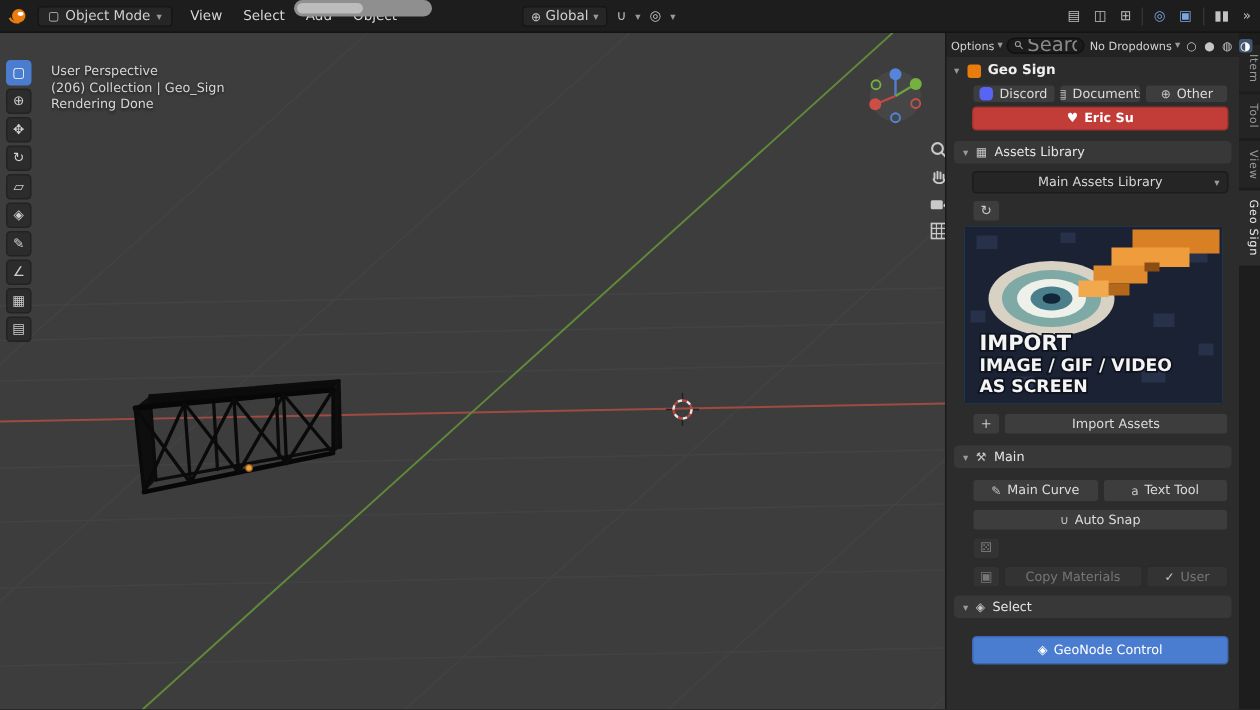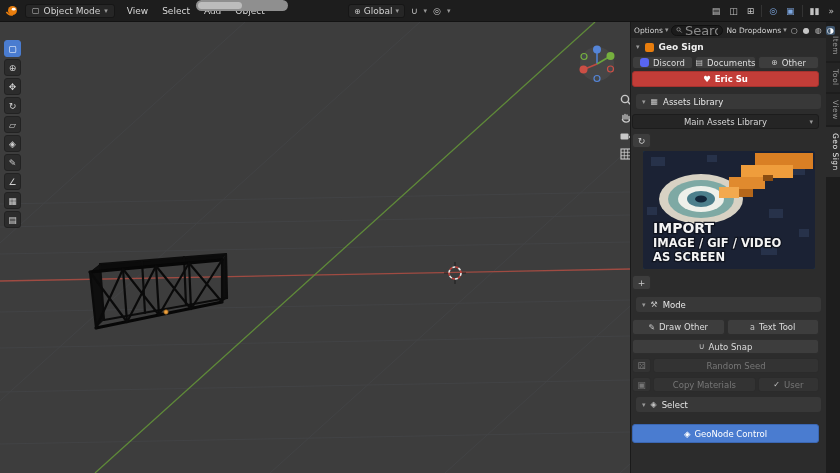--- a/index.html
+++ b/index.html
@@ -36,21 +36,21 @@
   .scene{position:absolute;left:0;top:0}
   .vp-info{position:absolute;left:34px;top:21px;font-size:8.5px;line-height:11px;color:#d6d6d6;text-shadow:0 1px 2px rgba(0,0,0,.6);pointer-events:none}
   .toolcol{position:absolute;left:4px;top:18px;display:flex;flex-direction:column;gap:2px;z-index:5}
   .tool{width:17px;height:17px;border-radius:3px;background:#2c2c2c;border:1px solid #222;display:flex;align-items:center;justify-content:center;color:#cfcfcf;font-size:9px;cursor:pointer}
   .tool.active{background:#4a7cd0;border-color:#4a7cd0;color:#fff}
   .gizmo{position:absolute;left:575px;top:20px;cursor:pointer}
   .navbtn{position:absolute;left:618px;width:16px;height:16px;display:flex;align-items:center;justify-content:center;cursor:pointer;border-radius:8px}
 
   
   .panel{position:absolute;left:630px;top:38px;width:196px;height:435px;background:#2c2c2c;border-left:1px solid #1a1a1a;z-index:7}
-  .p-row{position:absolute;left:1px;right:7px;display:flex;gap:2px;align-items:stretch}
+  .p-row{position:absolute;left:17px;right:7px;display:flex;gap:2px;align-items:stretch}
   .btn{flex:1;background:#3d3d3d;border:1px solid #2d2d2d;border-radius:3px;display:flex;align-items:center;justify-content:center;gap:4px;color:#dcdcdc;font-size:8.5px;cursor:pointer;white-space:nowrap;overflow:hidden}
   .iconbox{flex:0 0 19px;background:#3d3d3d;border:1px solid #2d2d2d;border-radius:3px;display:flex;align-items:center;justify-content:center;color:#c8c8c8;font-size:9px;cursor:pointer}
   .dim{background:#333 !important;color:#767676 !important;border-color:#2b2b2b !important}
   .btn-red{background:#c23d38;border-color:#a5322e;color:#fff;font-weight:bold}
   .btn-blue{background:#4a7cd0;border-color:#3b67b3;color:#fff}
   .section{position:absolute;left:5px;right:5px;height:15px;background:#383838;border-radius:3px;display:flex;align-items:center;gap:5px;padding:0 6px;font-size:8.5px;color:#e6e6e6;cursor:pointer}
   .dd-select{flex:1;background:#252525;border:1px solid #1c1c1c;border-radius:3px;position:relative;display:flex;align-items:center;justify-content:center;color:#d6d6d6;font-size:8.5px;cursor:pointer}
   .dd-select .chev{position:absolute;right:5px}
   .p-title{position:absolute;left:5px;right:5px;display:flex;align-items:center;gap:5px;font-size:9px;color:#efefef;font-weight:bold}
   .addon-sq{width:9px;height:9px;border-radius:2px;background:#e87d0d;display:inline-block}
@@ -178,20 +178,25 @@
         <circle cx="166" cy="290" r="2.2" fill="#efa13f" stroke="#8a5a1a" stroke-width="0.8"></circle>
       </g>
 
       <g transform="translate(455,251)">
         <circle r="6" fill="none" stroke="#e8e8e8" stroke-width="1.6" stroke-dasharray="3.1 3.1"></circle>
         <circle r="6" fill="none" stroke="#c0423c" stroke-width="1.6" stroke-dasharray="3.1 3.1" stroke-dashoffset="3.1"></circle>
         <path d="M0,-11 V-7 M0,7 V11 M-11,0 H-7 M7,0 H11" stroke="#222" stroke-width="1.1"></path>
       </g>
     </svg>
 
+    <div class="vp-info">
+      <div>User Perspective</div>
+      <div>(206) Collection | Geo_Sign</div>
+      <div>Rendering Done</div>
+    </div>
 
     <div class="toolcol">
       <div class="tool active">
           <span>▢</span>
         </div>
       <div class="tool">
           <span>⊕</span>
         </div>
       <div class="tool">
           <span>✥</span>
@@ -342,53 +347,53 @@
           <text x="10" y="96" font-size="11.5">IMAGE / GIF / VIDEO</text>
           <text x="10" y="110" font-size="11.5">AS SCREEN</text>
         </g>
       </svg>
     </div>
 
     <div class="p-row" style="top:237px;height:15px">
       <div class="iconbox">
           <span>+</span>
         </div>
+      <div class="btn">
+        <span>Import Assets</span>
+      </div>
     </div>
 
     <div class="section" style="top:259px">
       <span class="chev">▾</span>
       <span class="mini-ic">⚒</span>
-      <span>Mode</span>
+      <span>Main</span>
     </div>
 
     <div class="p-row" style="top:281px;height:16px">
       <div class="btn">
         <span class="mini-ic">✎</span>
-        <span>Draw Other</span>
+        <span>Main Curve</span>
       </div>
       <div class="btn">
         <span class="mini-ic">a</span>
         <span>Text Tool</span>
       </div>
     </div>
 
     <div class="p-row" style="top:301px;height:15px">
       <div class="btn">
         <span class="mini-ic">∪</span>
         <span>Auto Snap</span>
       </div>
     </div>
 
     <div class="p-row" style="top:320px;height:15px">
       <div class="iconbox dim">
           <span>⚄</span>
         </div>
-      <div class="btn dim">
-        <span>Random Seed</span>
-      </div>
     </div>
 
     <div class="p-row" style="top:339px;height:15px">
       <div class="iconbox dim">
           <span>▣</span>
         </div>
       <div class="btn dim" style="flex:1.7">
         <span>Copy Materials</span>
       </div>
       <div class="btn dim">

